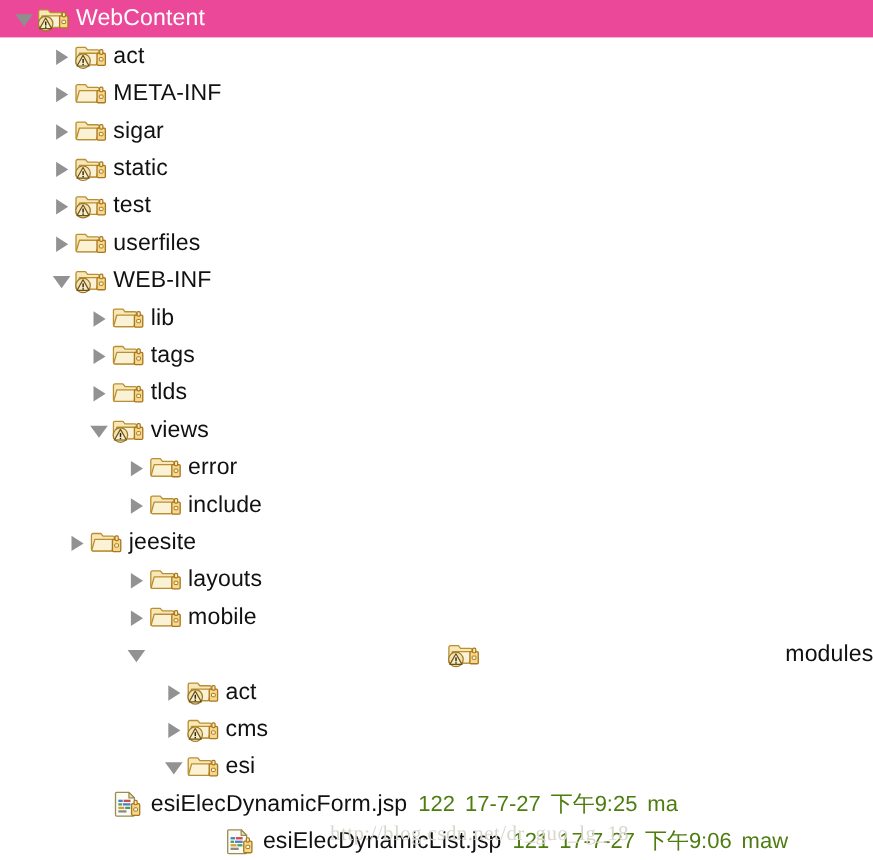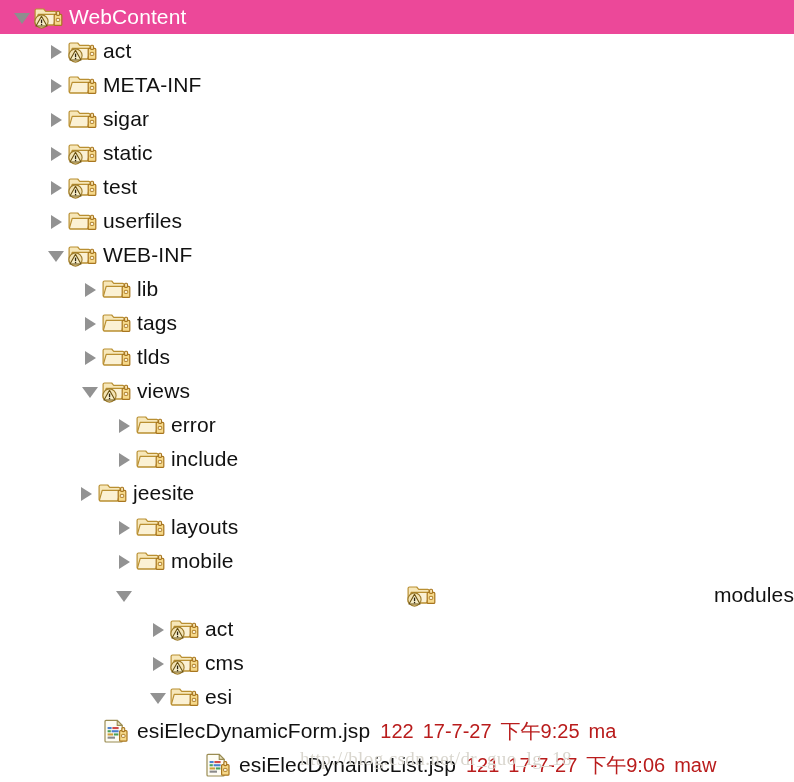--- a/index.html
+++ b/index.html
@@ -75,21 +75,21 @@
 
   .label {
     font-size: 21px;
     color: #111111;
     letter-spacing: 0.1px;
     line-height: 26px;
   }
 
   .meta {
     font-size: 20px;
-    color: #b91c1c;
+    color: #4d7c0f;
     line-height: 26px;
     margin-left: 10px;
   }
   .meta .sp { display: inline-block; width: 9px; }
 
   
   #watermark {
     position: absolute;
     left: 300px;
     top: 748px;
@@ -359,21 +359,21 @@
 
     <g>
       <rect x="20.2" y="10.4" width="7.6" height="11.0" rx="1.0" fill="#f6d98a" stroke="#a8761f" stroke-width="1.2"></rect>
       <rect x="22.6" y="7.2" width="2.9" height="4.2" rx="1.0" fill="#fbe9b6" stroke="#a8761f" stroke-width="1.1"></rect>
       <rect x="22.3" y="14.4" width="3.4" height="3.0" rx="0.6" fill="#fdf5df" stroke="#a8761f" stroke-width="0.9"></rect>
     </g>
   </svg>
       </span>
       <span class="label">include</span>
     </div>
-    <div class="row" style="padding-left: 76px;">
+    <div class="row" style="padding-left: 60px;">
       <span class="twisty collapsed"></span>
       <span class="icon">
   <svg width="30" height="26" viewBox="0 0 30 26" xmlns="http://www.w3.org/2000/svg">
     <path d="M2.5 5.0 h7.2 l2.0 2.4 h9.0 a1.4 1.4 0 0 1 1.4 1.4 v10.6 a1.4 1.4 0 0 1 -1.4 1.4 h-18.2 a1.4 1.4 0 0 1 -1.4 -1.4 v-13.0 a1.4 1.4 0 0 1 1.4 -1.4 z" fill="#f7e7b9" stroke="#b98f31" stroke-width="1.2" stroke-linejoin="round"></path>
     <path d="M4.2 10.4 h18.4 l-2.6 9.6 a1.3 1.3 0 0 1 -1.25 0.9 h-16.2 a1.0 1.0 0 0 1 -0.98 -1.25 z" fill="#fbf1d4" stroke="#b98f31" stroke-width="1.2" stroke-linejoin="round"></path>
 
     <g>
       <rect x="20.2" y="10.4" width="7.6" height="11.0" rx="1.0" fill="#f6d98a" stroke="#a8761f" stroke-width="1.2"></rect>
       <rect x="22.6" y="7.2" width="2.9" height="4.2" rx="1.0" fill="#fbe9b6" stroke="#a8761f" stroke-width="1.1"></rect>
       <rect x="22.3" y="14.4" width="3.4" height="3.0" rx="0.6" fill="#fdf5df" stroke="#a8761f" stroke-width="0.9"></rect>

